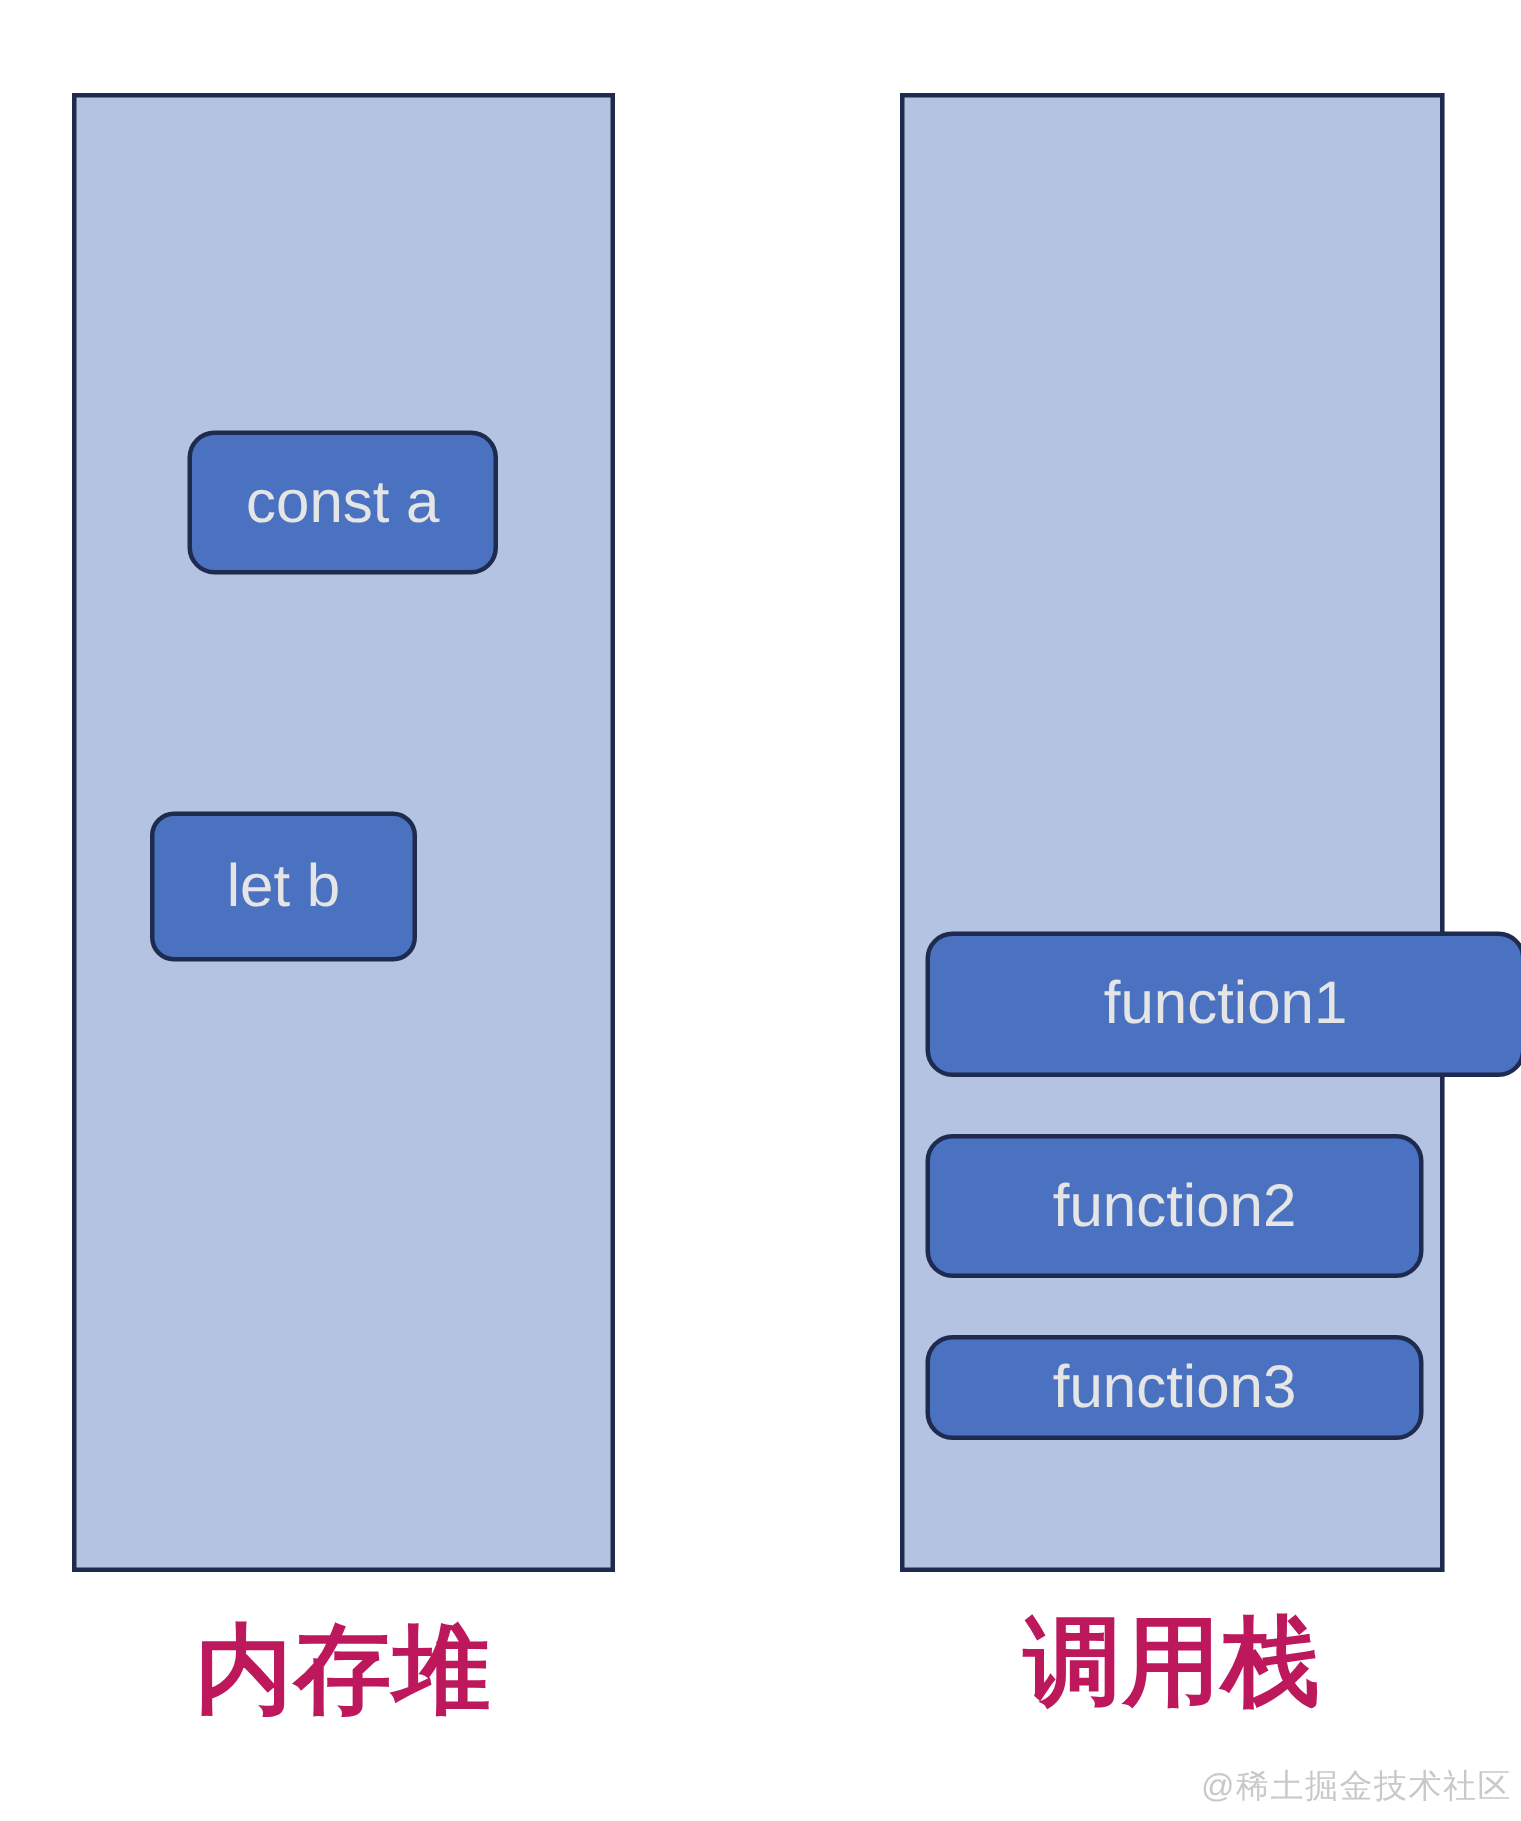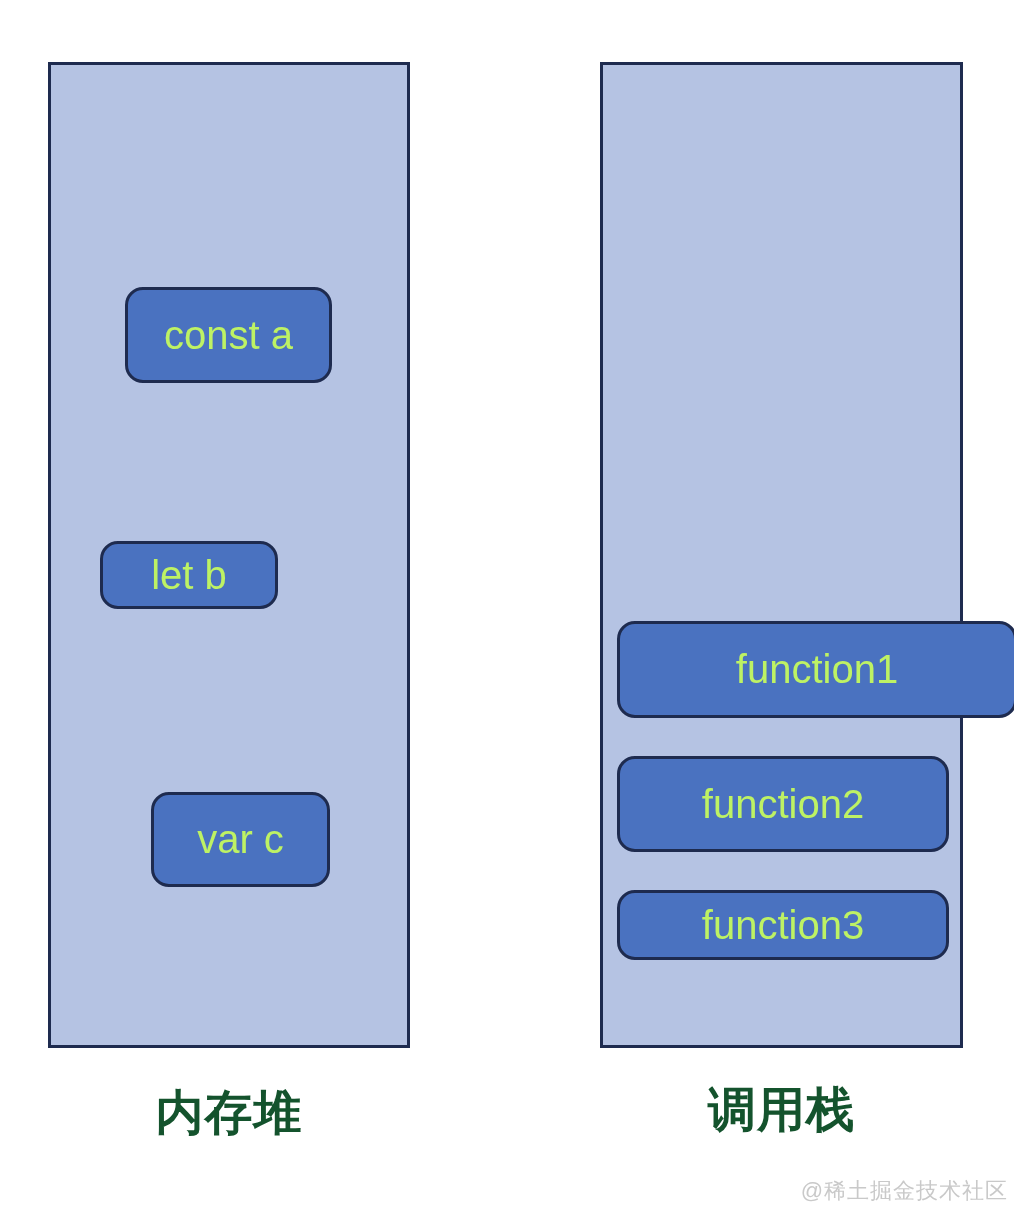--- a/index.html
+++ b/index.html
@@ -24,40 +24,40 @@
     box-sizing: border-box;
   }
   .panel-heap  { left: 48px;  width: 362px; }
   .panel-stack { left: 600px; width: 363px; }
   .box {
     position: absolute;
     background: #4a72c0;
     border: 3px solid #1e2b4f;
     border-radius: 18px;
     box-sizing: border-box;
-    color: #bef264;
+    color: #e5e5e5;
     font-size: 40px;
     display: flex;
     align-items: center;
     justify-content: center;
     white-space: nowrap;
   }
   .box-const-a { left: 125px; top: 287px; width: 207px; height: 96px; }
-  .box-let-b   { left: 100px; top: 541px; width: 178px; height: 68px; }
+  .box-let-b   { left: 100px; top: 541px; width: 178px; height: 100px; border-radius: 16px; }
   .box-var-c   { left: 151px; top: 792px; width: 179px; height: 95px; }
   .box-fn1     { left: 617px; top: 621px; width: 400px; height: 97px; }
   .box-fn2     { left: 617px; top: 756px; width: 332px; height: 96px; }
   .box-fn3     { left: 617px; top: 890px; width: 332px; height: 70px; }
   .panel-label {
     position: absolute;
     top: 1083px;
     height: 60px;
-    font-size: 48px;
+    font-size: 65px;
     font-weight: bold;
-    color: #14532d;
+    color: #be185d;
     text-align: center;
     line-height: 60px;
     letter-spacing: 1px;
   }
   .label-heap  { left: 48px;  width: 362px; }
   .label-stack { left: 600px; width: 363px; font-family: Liberation Mono, monospace; }
   .watermark {
     position: absolute;
     right: 6px;
     bottom: 8px;
@@ -67,21 +67,20 @@
   }
 </style>
 </head>
 <body>
 
 <div class="canvas">
 
   <div class="panel panel-heap"></div>
   <div class="box box-const-a">const a</div>
   <div class="box box-let-b">let b</div>
-  <div class="box box-var-c">var c</div>
 
   <div class="panel panel-stack"></div>
   <div class="box box-fn1">function1</div>
   <div class="box box-fn2">function2</div>
   <div class="box box-fn3">function3</div>
 
   <div class="panel-label label-heap">内存堆</div>
   <div class="panel-label label-stack">调用栈</div>
 
   <div class="watermark">@稀土掘金技术社区</div>

